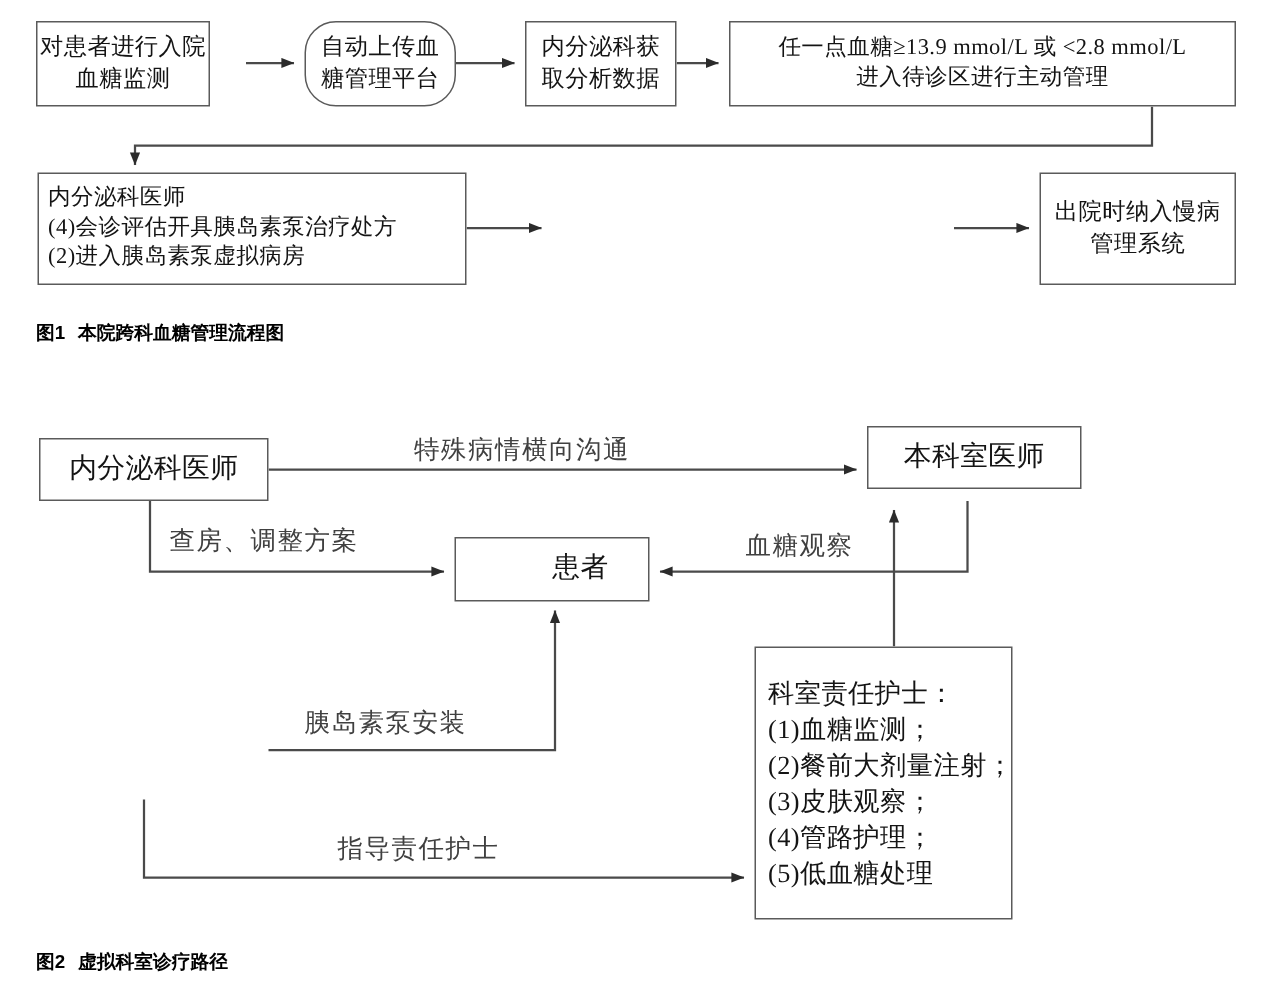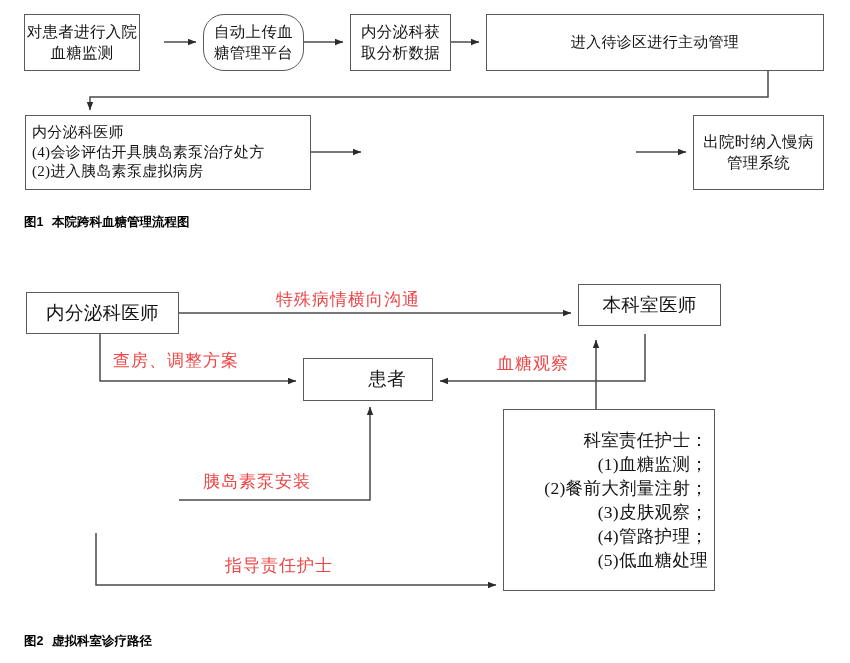--- a/index.html
+++ b/index.html
@@ -31,21 +31,21 @@
   .node .line{ display:block; white-space:nowrap; }
 
   .fs16{font-size:15.5px;}
   .fs15{font-size:15px;}
   .fs17{font-size:17.5px;}
   .fs18{font-size:18.5px;}
 
   .edge-label{
     position:absolute;
     font-size:17px;
-    color:#ef4444;
+    color:#404040;
     white-space:nowrap;
     letter-spacing:1px;
   }
 
   .caption{
     position:absolute;
     font-family:"Liberation Sans","DejaVu Sans",sans-serif;
     font-size:12.5px;
     color:#000;
     white-space:nowrap;
@@ -104,20 +104,21 @@
 
   <div class="node fs16" style="left:350px;top:14px;width:101px;height:57px;">
     <div class="inner">
       <span class="line">内分泌科获</span>
       <span class="line">取分析数据</span>
     </div>
   </div>
 
   <div class="node fs15" style="left:486px;top:14px;width:338px;height:57px;">
     <div class="inner">
+      <span class="line">任一点血糖≥13.9 mmol/L 或 &lt;2.8 mmol/L</span>
       <span class="line">进入待诊区进行主动管理</span>
     </div>
   </div>
 
   <div class="node left fs15" style="left:25px;top:115px;width:286px;height:75px;">
     <div class="inner" style="padding-left:6px;">
       <span class="line">内分泌科医师</span>
       <span class="line">(4)会诊评估开具胰岛素泵治疗处方</span>
       <span class="line">(2)进入胰岛素泵虚拟病房</span>
     </div>
@@ -148,21 +149,21 @@
     </div>
   </div>
 
   <div class="node fs18" style="left:303px;top:358px;width:130px;height:43px;padding-left:38px;">
     <div class="inner">
       <span class="line">患者</span>
     </div>
   </div>
 
 
-  <div class="node left fs17" style="left:503px;top:409px;width:212px;height:182px;text-align:right;">
+  <div class="node left fs17" style="left:503px;top:431px;width:172px;height:182px;">
     <div class="inner" style="padding-left:8px;line-height:1.38;">
       <span class="line">科室责任护士：</span>
       <span class="line">(1)血糖监测；</span>
       <span class="line">(2)餐前大剂量注射；</span>
       <span class="line">(3)皮肤观察；</span>
       <span class="line">(4)管路护理；</span>
       <span class="line">(5)低血糖处理</span>
     </div>
   </div>
 

